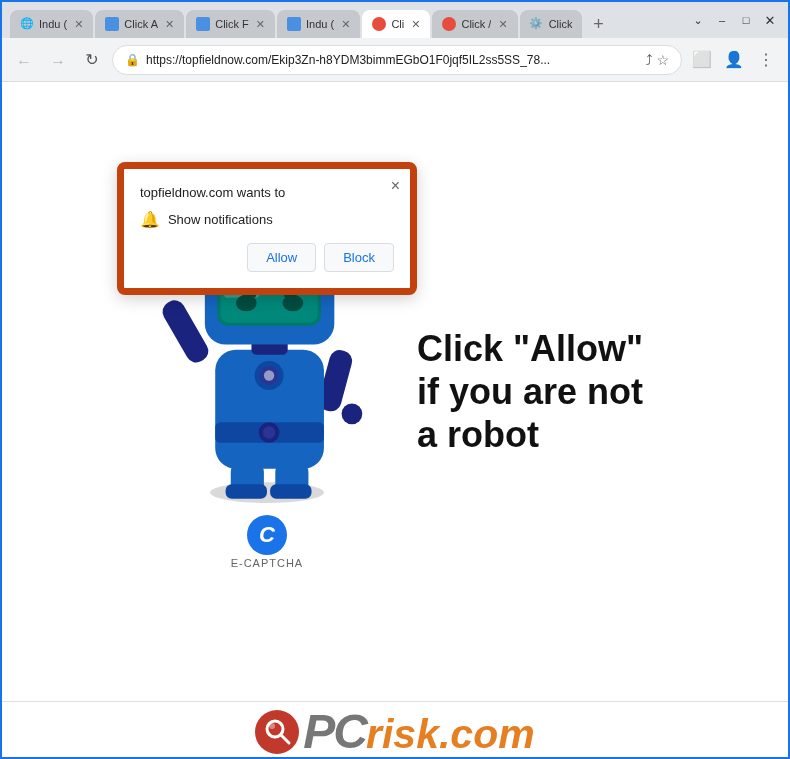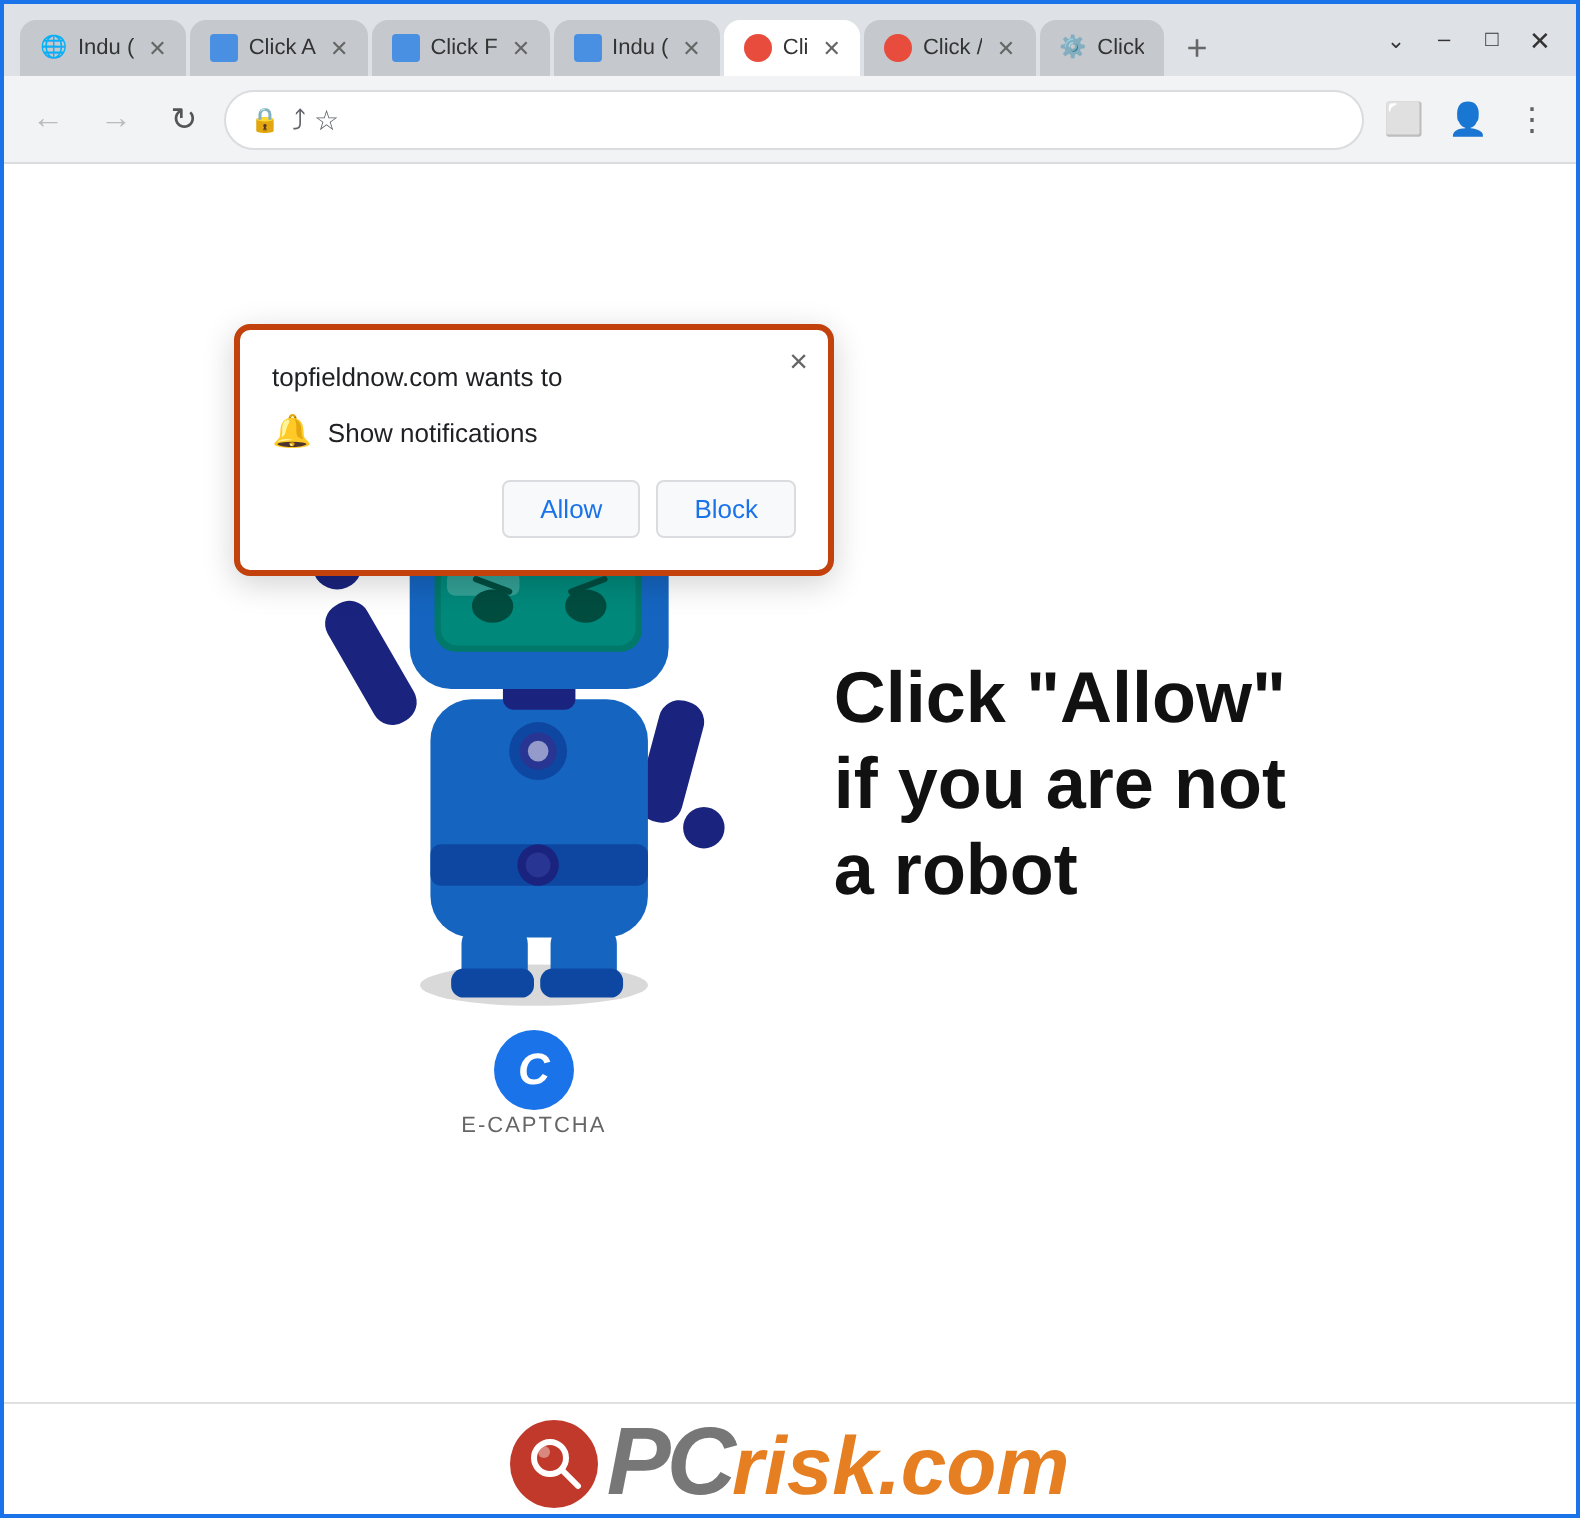--- a/index.html
+++ b/index.html
@@ -174,21 +174,21 @@
       justify-content: center;
       border-radius: 50%;
     }
 
     
     .notification-popup {
       position: absolute;
       top: 80px;
       left: 115px;
       background: #fff;
-      border: 3px solid #c2410c;
+      border: 7px solid #c2410c;
       border-radius: 8px;
       box-shadow: 0 4px 16px rgba(0,0,0,0.18);
       padding: 16px;
       width: 300px;
       z-index: 100;
     }
     .popup-close {
       position: absolute;
       right: 10px;
       top: 8px;
@@ -384,20 +384,21 @@
     <div class="win-btn close">✕</div>
   </div>
 </div>
 
 <div class="addressbar-row">
   <button class="nav-btn disabled">←</button>
   <button class="nav-btn disabled">→</button>
   <button class="nav-btn">↻</button>
   <div class="address-box">
     <span class="lock-icon">🔒</span>
+    <span class="address-text">https://topfieldnow.com/Ekip3Zn-h8YDM3bimmEGbO1F0jqf5IL2ss5SS_78...</span>
     <div class="address-icons">
       <span>⤴</span>
       <span>☆</span>
     </div>
   </div>
   <div class="toolbar-icons">
     <span>⬜</span>
     <span>👤</span>
     <span>⋮</span>
   </div>

